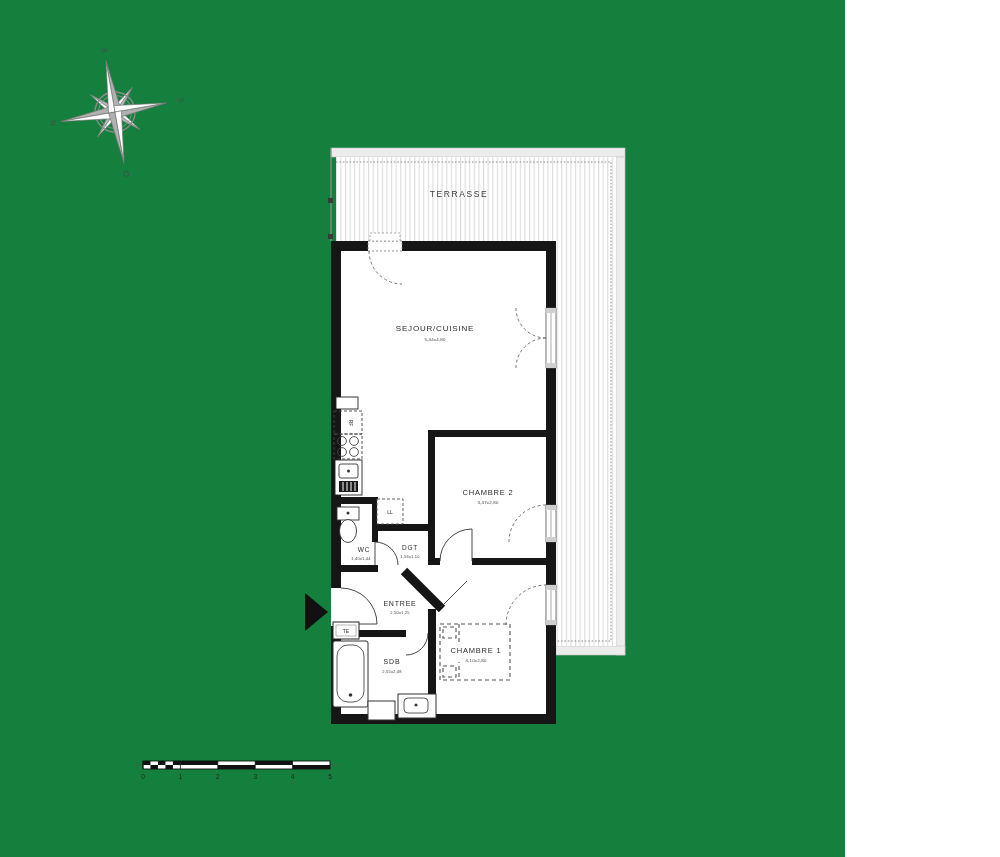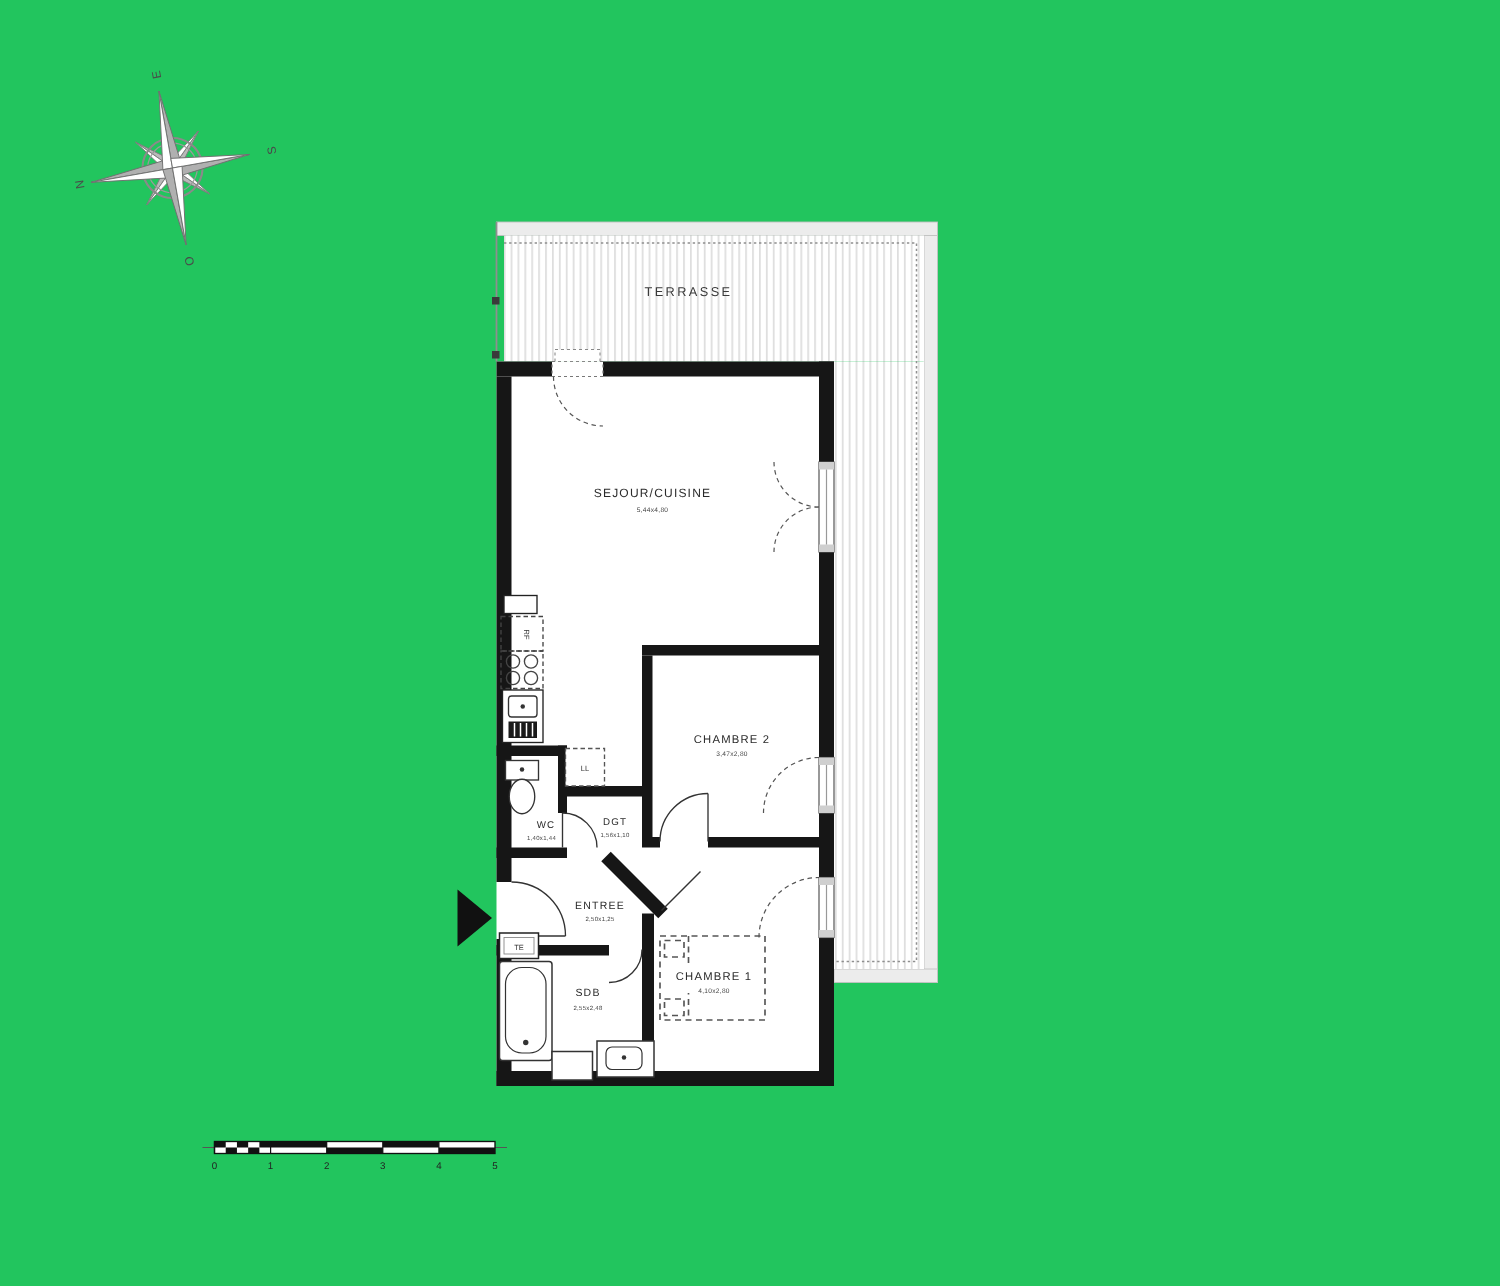--- a/index.html
+++ b/index.html
@@ -1,16 +1,16 @@
 <!DOCTYPE html>
 <html><head>
 <meta charset="utf-8">
 <style>
   html,body{margin:0;padding:0;background:#fff;}
-  #stage{position:relative;width:1000px;height:857px;background:#22c55e;overflow:hidden;}
+  #stage{position:relative;width:845px;height:857px;background:#15803d;overflow:hidden;}
   svg{display:block;}
   text{font-family:"Liberation Sans","DejaVu Sans",sans-serif;fill:#2a2a2a;}
   .room-label{font-size:8px;letter-spacing:.8px;}
   .room-dims{font-size:4.4px;letter-spacing:.2px;fill:#444;}
   .terr-label{font-size:8.5px;letter-spacing:1.6px;fill:#3a3a3a;}
   .tiny{font-size:5px;fill:#333;}
   .scale-num{font-size:6.5px;fill:#222;}
   .compass-letter{font-size:8px;fill:#4a4a4a;}
 </style>
 </head>

